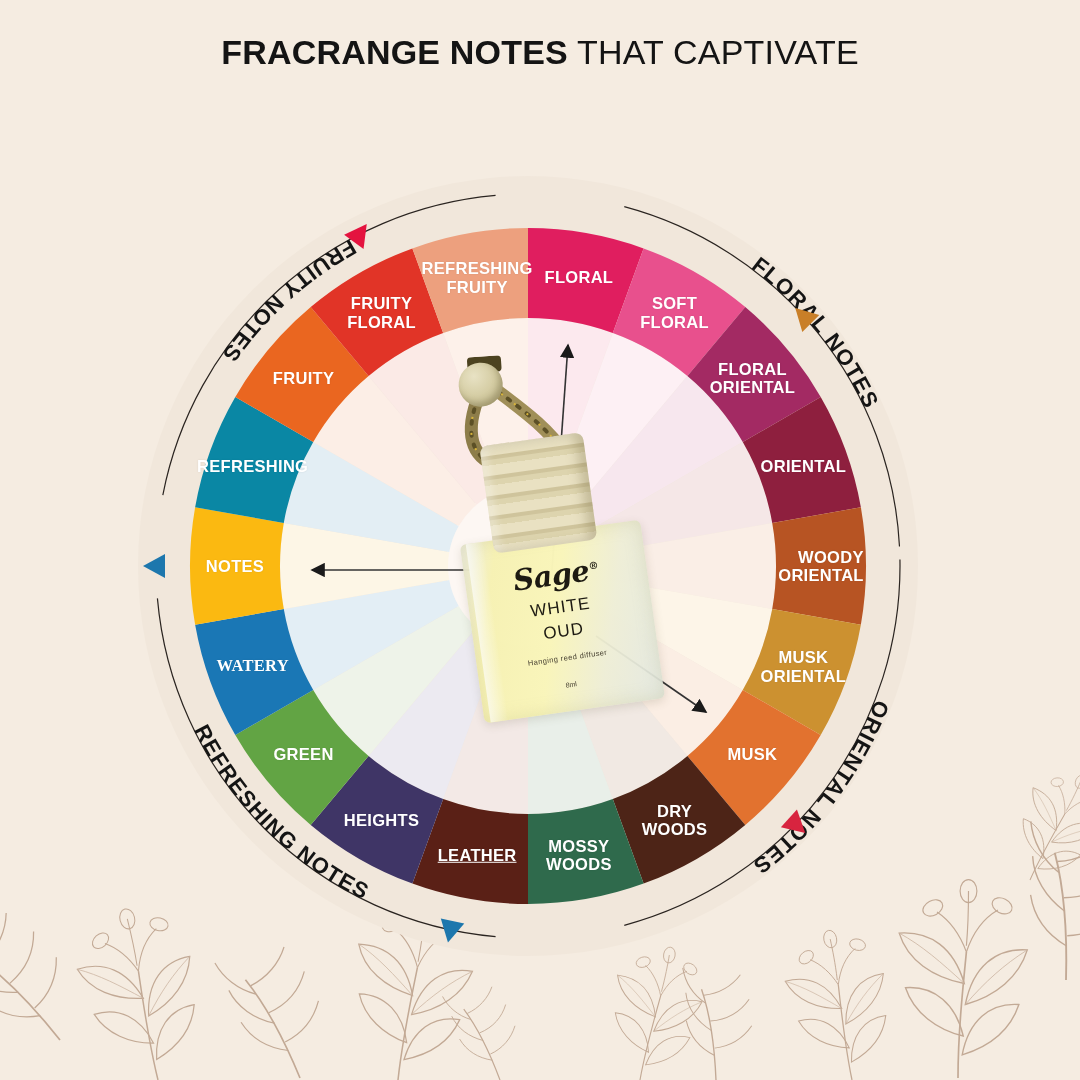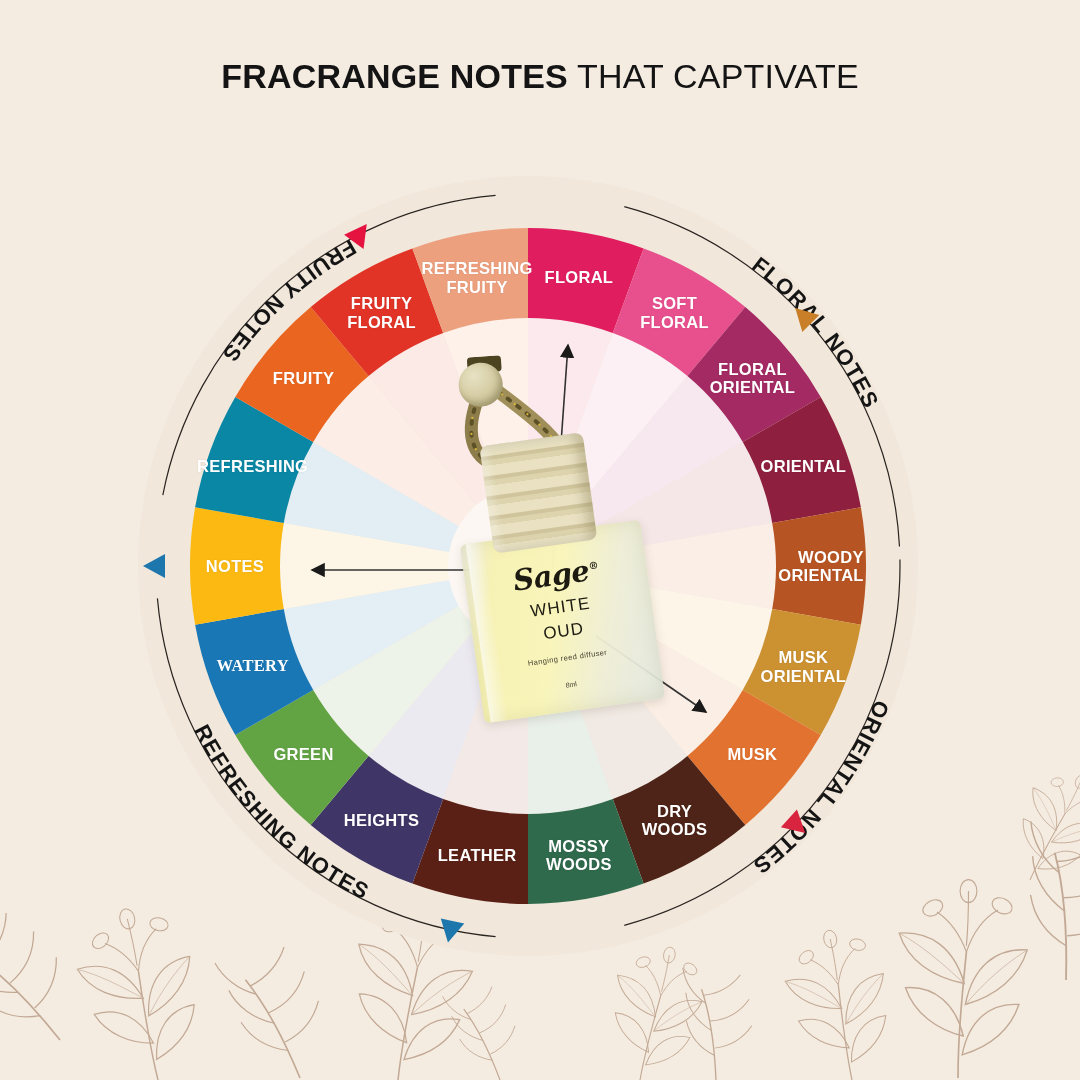--- a/index.html
+++ b/index.html
@@ -16,21 +16,21 @@
 
   .headline {
     position:absolute;
     left:0; top:32px; width:1080px;
     text-align:center;
     line-height:1.22;
     letter-spacing:0.2px;
     color:#141414;
   }
   .headline .ln { display:block; font-size:34px; font-weight:400; white-space:nowrap; }
-  .headline .ln1 { font-size:34px;margin-top:24px; }
+  .headline .ln1 { font-size:34px; }
   .headline .strong { font-weight:700; }
 
   .seg-label {
     position:absolute;
     text-align:center;
     color:#ffffff;
     font-weight:700;
     font-size:16.5px;
     line-height:1.12;
     letter-spacing:0.3px;
@@ -269,21 +269,21 @@
       <div class="seg-label" style="left: 803.33px; top: 465.788px;">ORIENTAL</div>
       <div class="seg-label" style="left: 821px; top: 566px; text-align: right;">WOODY
 ORIENTAL</div>
       <div class="seg-label" style="left: 803.33px; top: 666.212px;">MUSK
 ORIENTAL</div>
       <div class="seg-label" style="left: 752.451px; top: 754.337px;">MUSK</div>
       <div class="seg-label" style="left: 674.5px; top: 819.745px;">DRY
 WOODS</div>
       <div class="seg-label" style="left: 578.879px; top: 854.549px;">MOSSY
 WOODS</div>
-      <div class="seg-label" style="left: 477.121px; top: 854.549px;">LEATHER</div>
+      <div class="seg-label" style="left: 477.121px; top: 854.549px; text-decoration: underline;">LEATHER</div>
       <div class="seg-label" style="left: 381.5px; top: 819.745px;">HEIGHTS</div>
       <div class="seg-label" style="left: 303.549px; top: 754.337px;">GREEN</div>
       <div class="seg-label" style="left: 252.67px; top: 666.212px; font-family: Liberation Serif, serif;">WATERY</div>
       <div class="seg-label" style="left: 235px; top: 566px;">NOTES</div>
       <div class="seg-label" style="left: 252.67px; top: 465.788px;">REFRESHING</div>
       <div class="seg-label" style="left: 303.549px; top: 377.663px;">FRUITY</div>
       <div class="seg-label" style="left: 381.5px; top: 312.255px;">FRUITY
 FLORAL</div>
       <div class="seg-label" style="left: 477.121px; top: 277.451px;">REFRESHING
 FRUITY</div>

